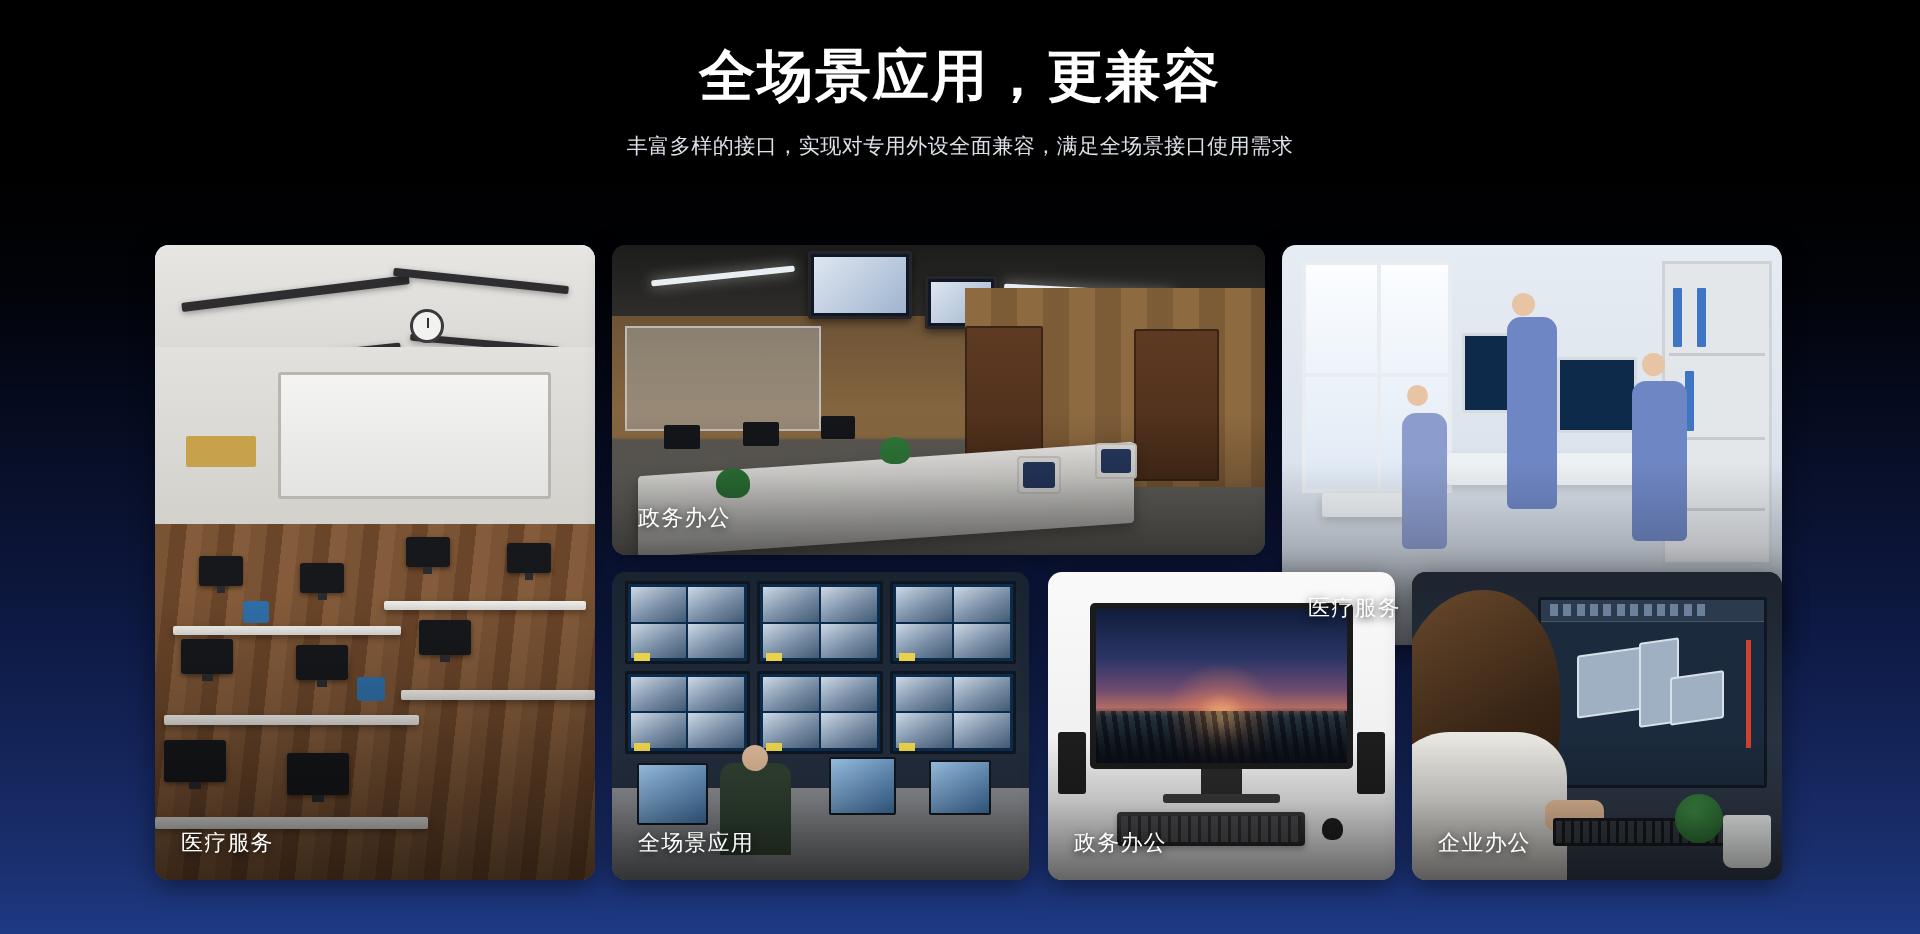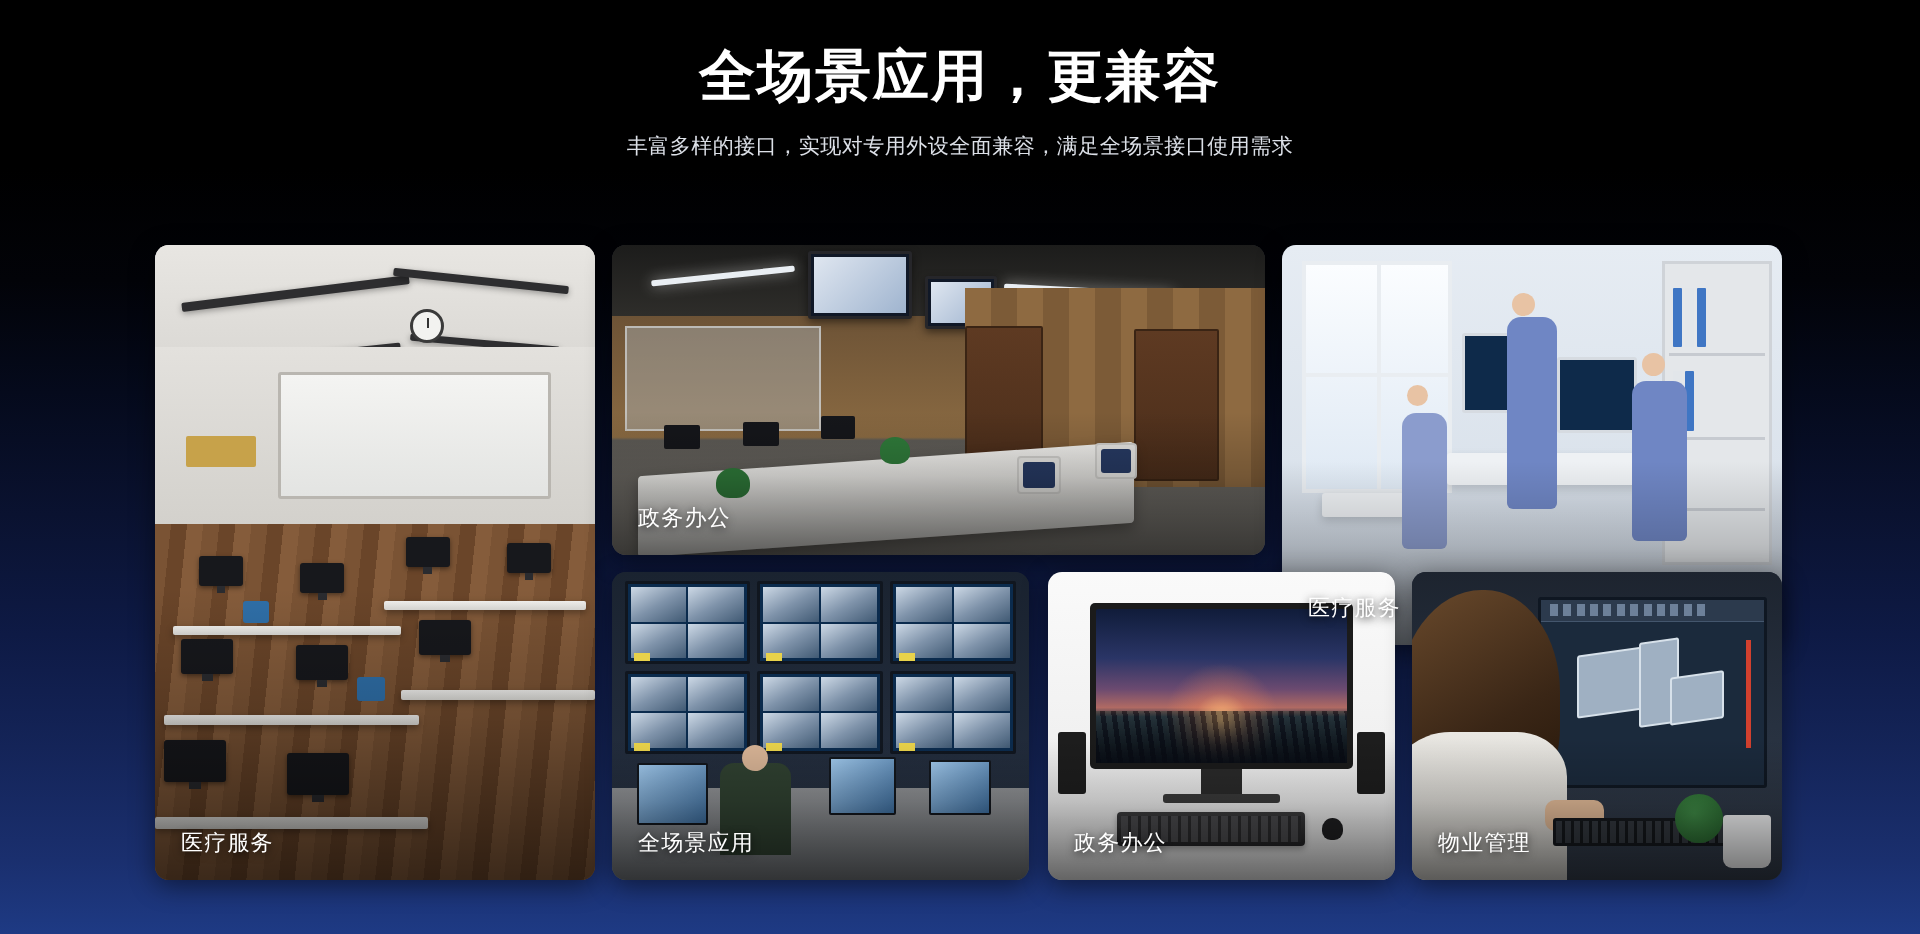--- a/index.html
+++ b/index.html
@@ -391,17 +391,17 @@
         <div class="hair"></div>
         <div class="body"></div>
         <div class="hand"></div>
         <div class="kbd2">
             <i></i>
           </div>
         <div class="flower"></div>
         <div class="cup"></div>
       </div>
       <div class="veil"></div>
-      <div class="caption">物业管理</div>
+      <div class="caption">企业办公</div>
     </div>
 
   </div>
 </div>
 
 </body></html>

